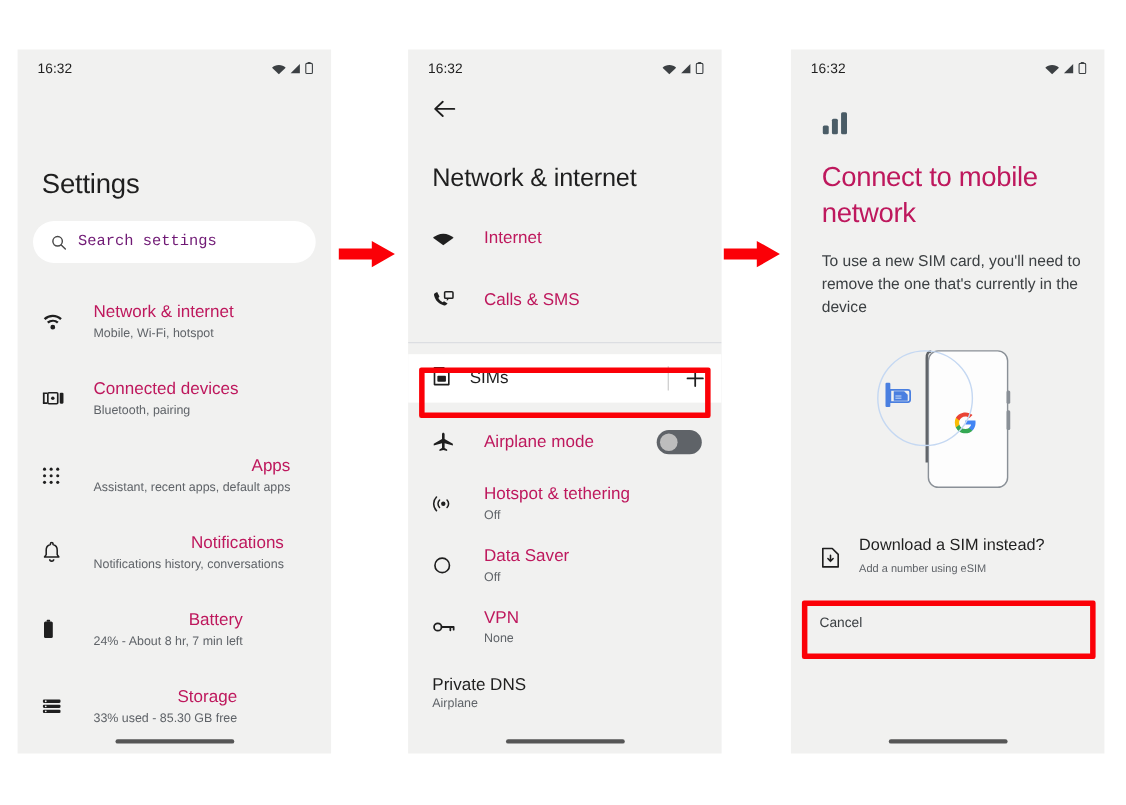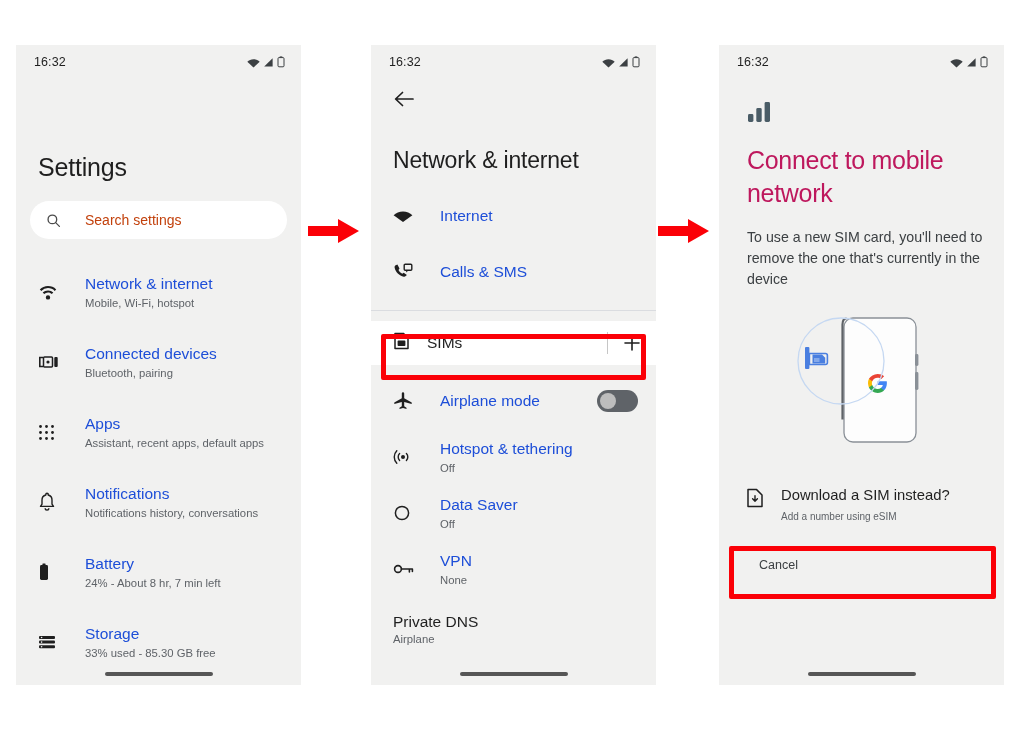--- a/index.html
+++ b/index.html
@@ -46,40 +46,40 @@
     padding: 0 0 0 22px;
     min-height: 58px;
   }
   .row .ic {
     width: 30px; min-width:30px;
     display:flex; align-items:center; justify-content:flex-start;
     color:#1f1f1f;
   }
   .row .txt { margin-left: 17px; }
   .row .title {
-    font-size: 15.5px; color: #1d4ed8; line-height: 20px; font-weight: 400;
+    font-size: 15.5px; color: #be185d; line-height: 20px; font-weight: 400; text-align: right;
   }
   .row .sub {
     font-size: 11.3px; color: #5f6368; line-height: 16px; margin-top: 1px;
   }
 
   
   .p1-title {
     font-size: 25px; color: #1f1f1f; font-weight: 400;
     padding: 0 0 0 22px; margin-top: 74px; letter-spacing: -0.2px;
   }
   .searchbar {
     margin: 19px 14px 0 14px;
     height: 38px;
     background: #ffffff;
     border-radius: 19px;
     display: flex; align-items: center;
     padding-left: 16px;
   }
-  .searchbar .sp { font-size: 14px; color: #c2410c; margin-left: 24px; }
+  .searchbar .sp { font-size: 14px; color: #701a75; margin-left: 10px; font-family: Liberation Mono, monospace; }
   .p1-list { margin-top: 18px; }
   .p1-list .row { min-height: 70px; align-items: center; }
 
   
   .backbtn { padding: 10px 0 0 22px; }
   .p2-title {
     font-size: 23px; color: #1f1f1f; font-weight: 400;
     padding: 0 0 0 22px; margin-top: 34px; letter-spacing: -0.2px;
   }
   .p2-list { margin-top: 14px; }
@@ -125,27 +125,27 @@
   .p3-title {
     font-size: 25px; color: #be185d; font-weight: 400; line-height: 33px;
     padding: 0 26px 0 28px; margin-top: 17px; letter-spacing: -0.3px;
   }
   .p3-body {
     font-size: 14.2px; color: #3c4043; line-height: 21px;
     padding: 0 20px 0 28px; margin-top: 17px;
   }
   .p3-illus { margin-top: 8px; display:flex; justify-content:center; }
   .esimrow {
-    display:flex; align-items:flex-start; padding-left: 26px; margin-top: 24px;
+    display:flex; align-items:flex-end; padding-left: 26px; margin-top: 24px;
   }
   .esimrow .txt { margin-left: 16px; }
   .esimrow .title { font-size: 14.8px; color:#1f1f1f; }
   .esimrow .sub { font-size: 10px; color:#5f6368; margin-top:8px; }
   .cancel {
-    font-size: 12.5px; color: #3c4043; padding-left: 40px; margin-top: 36px;
+    font-size: 12.5px; color: #3c4043; padding-left: 26px; margin-top: 36px;
   }
 
   
   .gesture {
     position: absolute; bottom: 9px; left: 50%; transform: translateX(-50%);
     width: 108px; height: 4px; border-radius: 2px; background: #565656;
   }
 </style>
 </head>
 <body>

